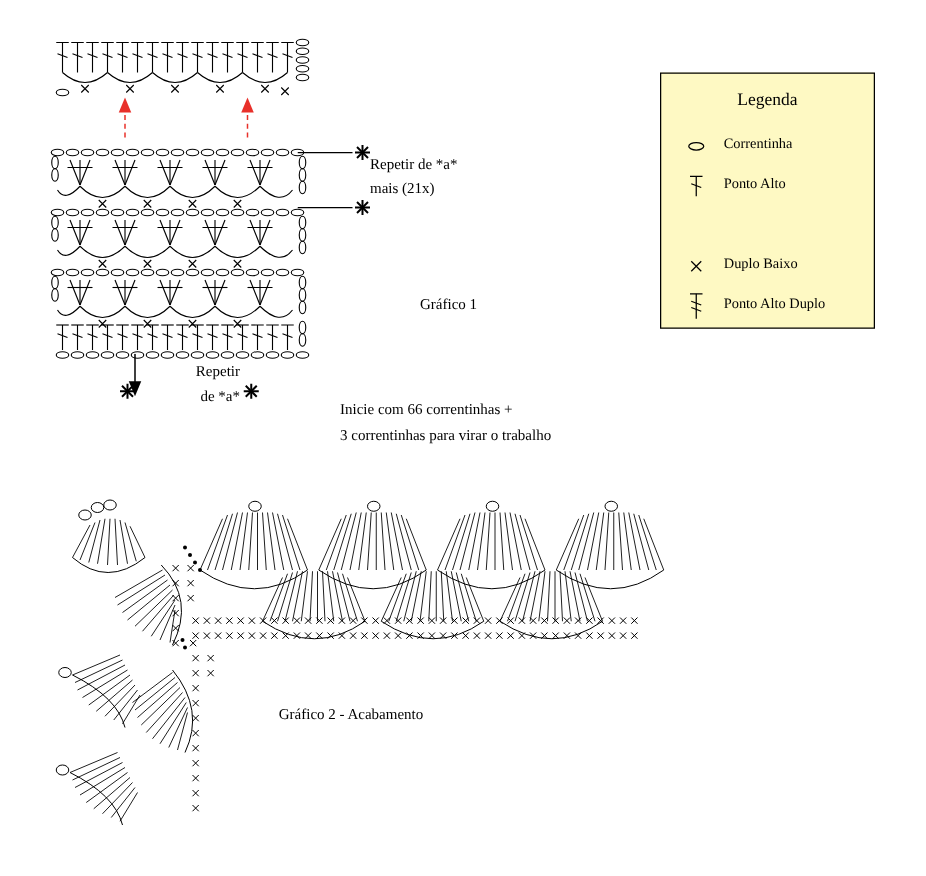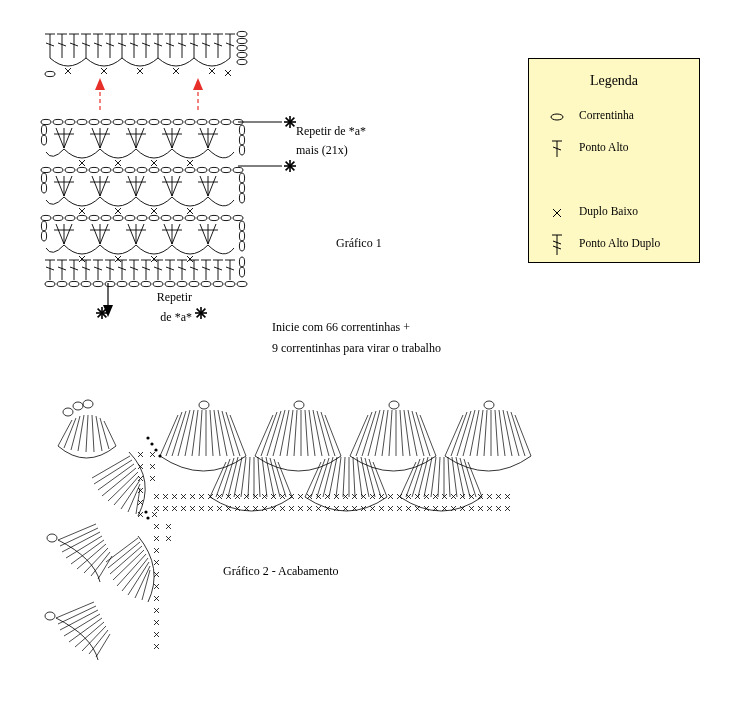--- a/index.html
+++ b/index.html
@@ -904,21 +904,21 @@
 
   <div class="abs caption" id="label-repetir-a">
     <div>Repetir de *a*</div>
     <div>mais (21x)</div>
   </div>
 
   <div class="abs caption" id="label-grafico1">Gráfico 1</div>
 
   <div class="abs caption" id="label-inicie">
     <div>Inicie com 66 correntinhas +</div>
-    <div>9 correntinhas para virar o trabalho</div>
+    <div>3 correntinhas para virar o trabalho</div>
   </div>
 
   <div class="abs caption" id="label-repetir-de-a">
     <div>Repetir</div>
     <div>de *a*</div>
   </div>
 
   <div class="abs caption" id="label-grafico2">Gráfico 2 - Acabamento</div>
 
 </div>

